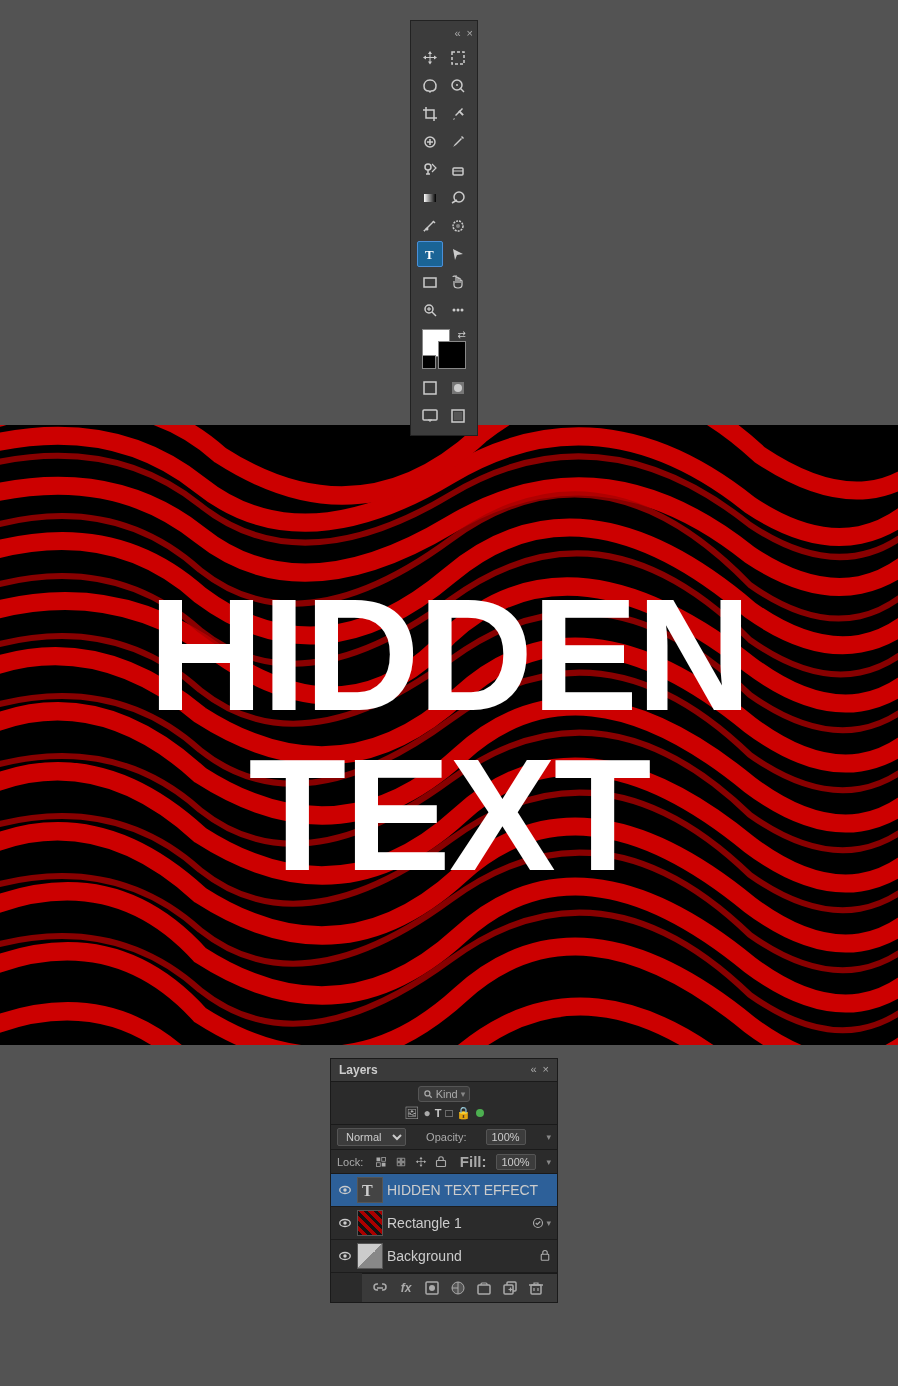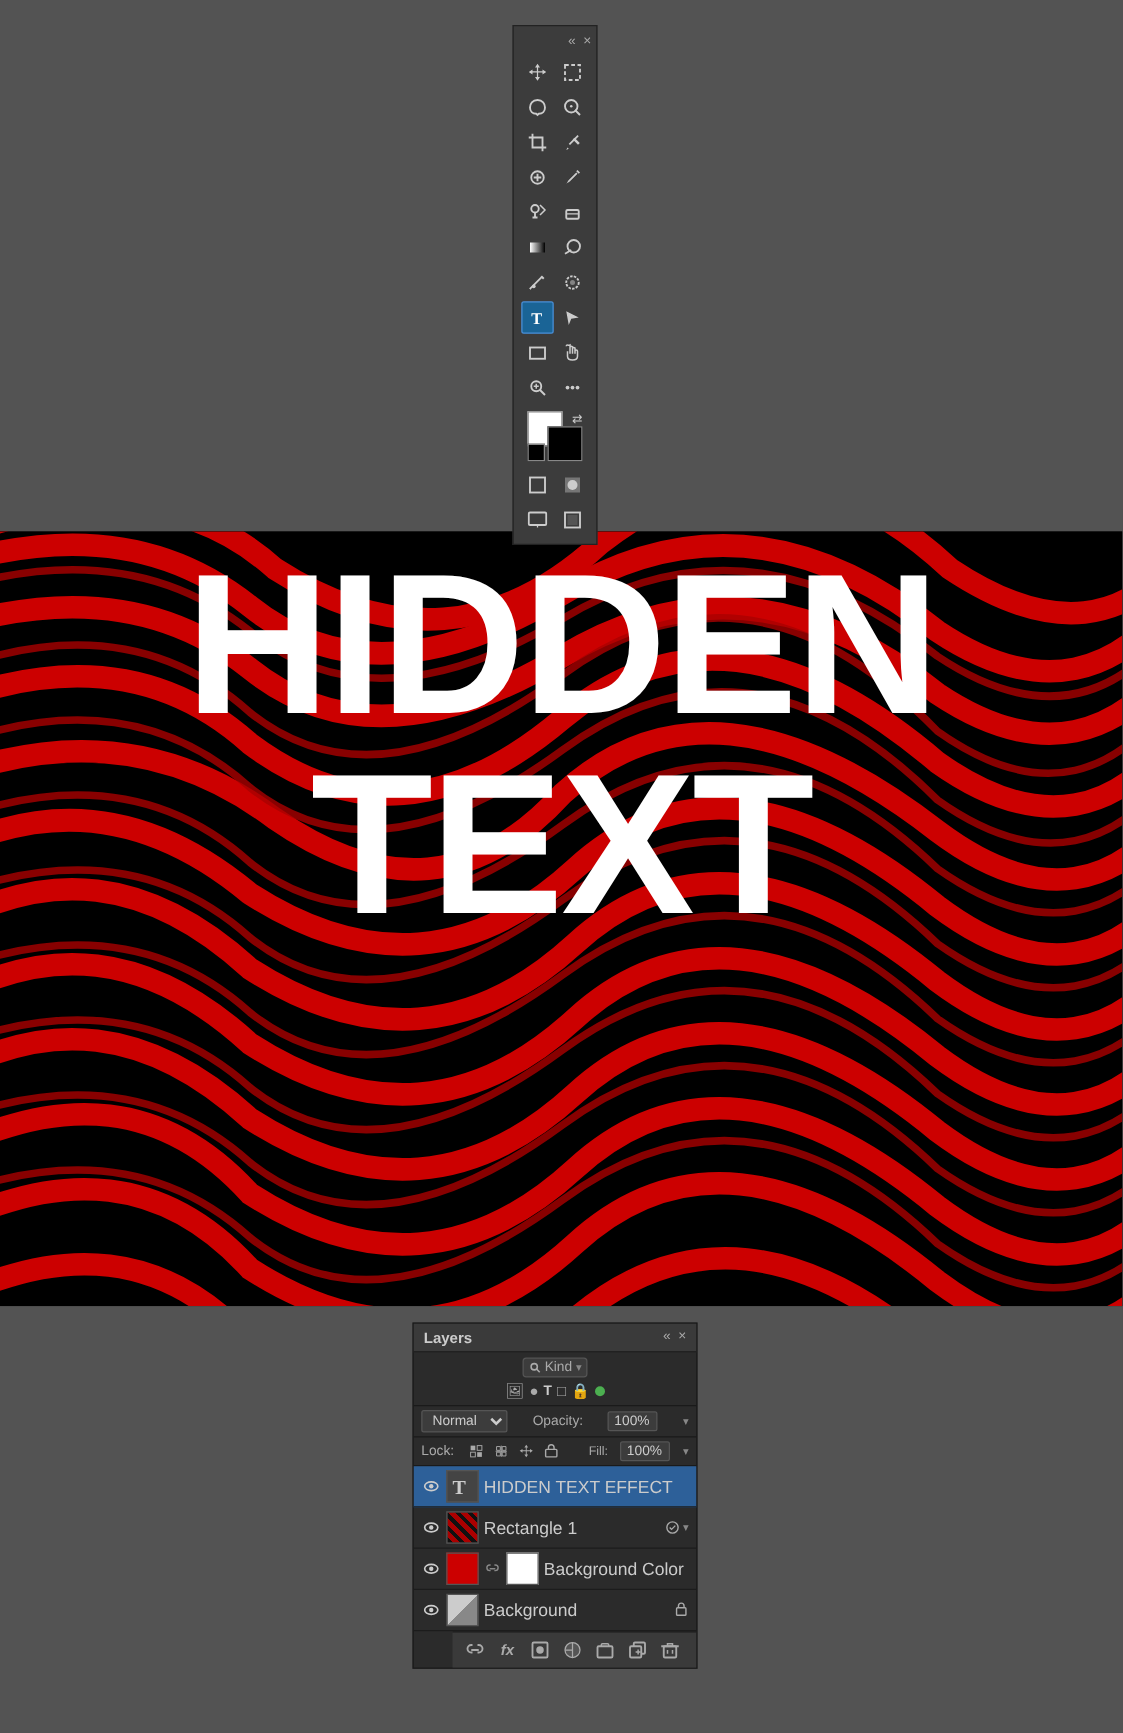--- a/index.html
+++ b/index.html
@@ -138,21 +138,21 @@
     }
 
     
     .hidden-text {
       position: absolute;
       top: 0; left: 0;
       width: 100%; height: 100%;
       display: flex;
       flex-direction: column;
       align-items: center;
-      justify-content: flex-start;
+      justify-content: center;
       font-size: 160px;
       font-weight: 900;
       color: white;
       line-height: 1;
       text-align: center;
       letter-spacing: -2px;
       font-family: 'Arial Black', Arial, sans-serif;
       mix-blend-mode: normal;
       text-transform: uppercase;
       padding: 10px;
@@ -280,22 +280,23 @@
     }
     .lock-icon {
       color: #aaa;
       font-size: 12px;
       cursor: pointer;
       width: 16px; height: 16px;
       display: flex; align-items: center; justify-content: center;
     }
     .fill-label {
       color: #aaa;
-      font-size: 10px;
+      font-size: 15px;
       margin-left: auto;
+      font-weight: bold;
     }
     .fill-value {
       background: #3c3c3c;
       border: 1px solid #555;
       border-radius: 2px;
       color: #ccc;
       font-size: 11px;
       padding: 1px 4px;
       width: 40px;
       cursor: pointer;
@@ -724,38 +725,20 @@
     <span class="layer-name">Rectangle 1</span>
     <div class="layer-icon-right" style="display:flex;align-items:center;gap:2px;">
       <svg width="12" height="12" viewBox="0 0 16 16">
           <circle cx="8" cy="8" r="6" fill="none" stroke="#aaa" stroke-width="1.5"></circle>
           <path d="M5 8l2 2 4-4" fill="none" stroke="#aaa" stroke-width="1.5"></path>
         </svg>
       <span class="chevron">▾</span>
     </div>
   </div>
 
-  <div class="layer-item">
-    <div class="layer-visibility">
-      <svg width="14" height="14" viewBox="0 0 16 16">
-          <ellipse cx="8" cy="8" rx="6" ry="4" fill="none" stroke="#ccc" stroke-width="1.5"></ellipse>
-          <circle cx="8" cy="8" r="2" fill="#ccc"></circle>
-        </svg>
-    </div>
-    <div class="layer-thumb" style="background:#cc0000; width:26px; height:26px; border:1px solid #555;">
-    </div>
-    <div class="layer-link-icon">
-      <svg width="12" height="12" viewBox="0 0 16 16">
-          <path d="M6 4h-1a3 3 0 000 6h1M10 4h1a3 3 0 010 6h-1M5 8h6" fill="none" stroke="#888" stroke-width="1.5"></path>
-        </svg>
-    </div>
-    <div class="layer-thumb" style="background:#fff; width:26px; height:26px; border:1px solid #555;">
-    </div>
-    <span class="layer-name">Background Color</span>
-  </div>
 
   <div class="layer-item">
     <div class="layer-visibility">
       <svg width="14" height="14" viewBox="0 0 16 16">
           <ellipse cx="8" cy="8" rx="6" ry="4" fill="none" stroke="#ccc" stroke-width="1.5"></ellipse>
           <circle cx="8" cy="8" r="2" fill="#ccc"></circle>
         </svg>
     </div>
     <div class="layer-thumb" style="background:linear-gradient(135deg,#ccc 50%,#888 50%); width:26px; height:26px; border:1px solid #555;">
     </div>

